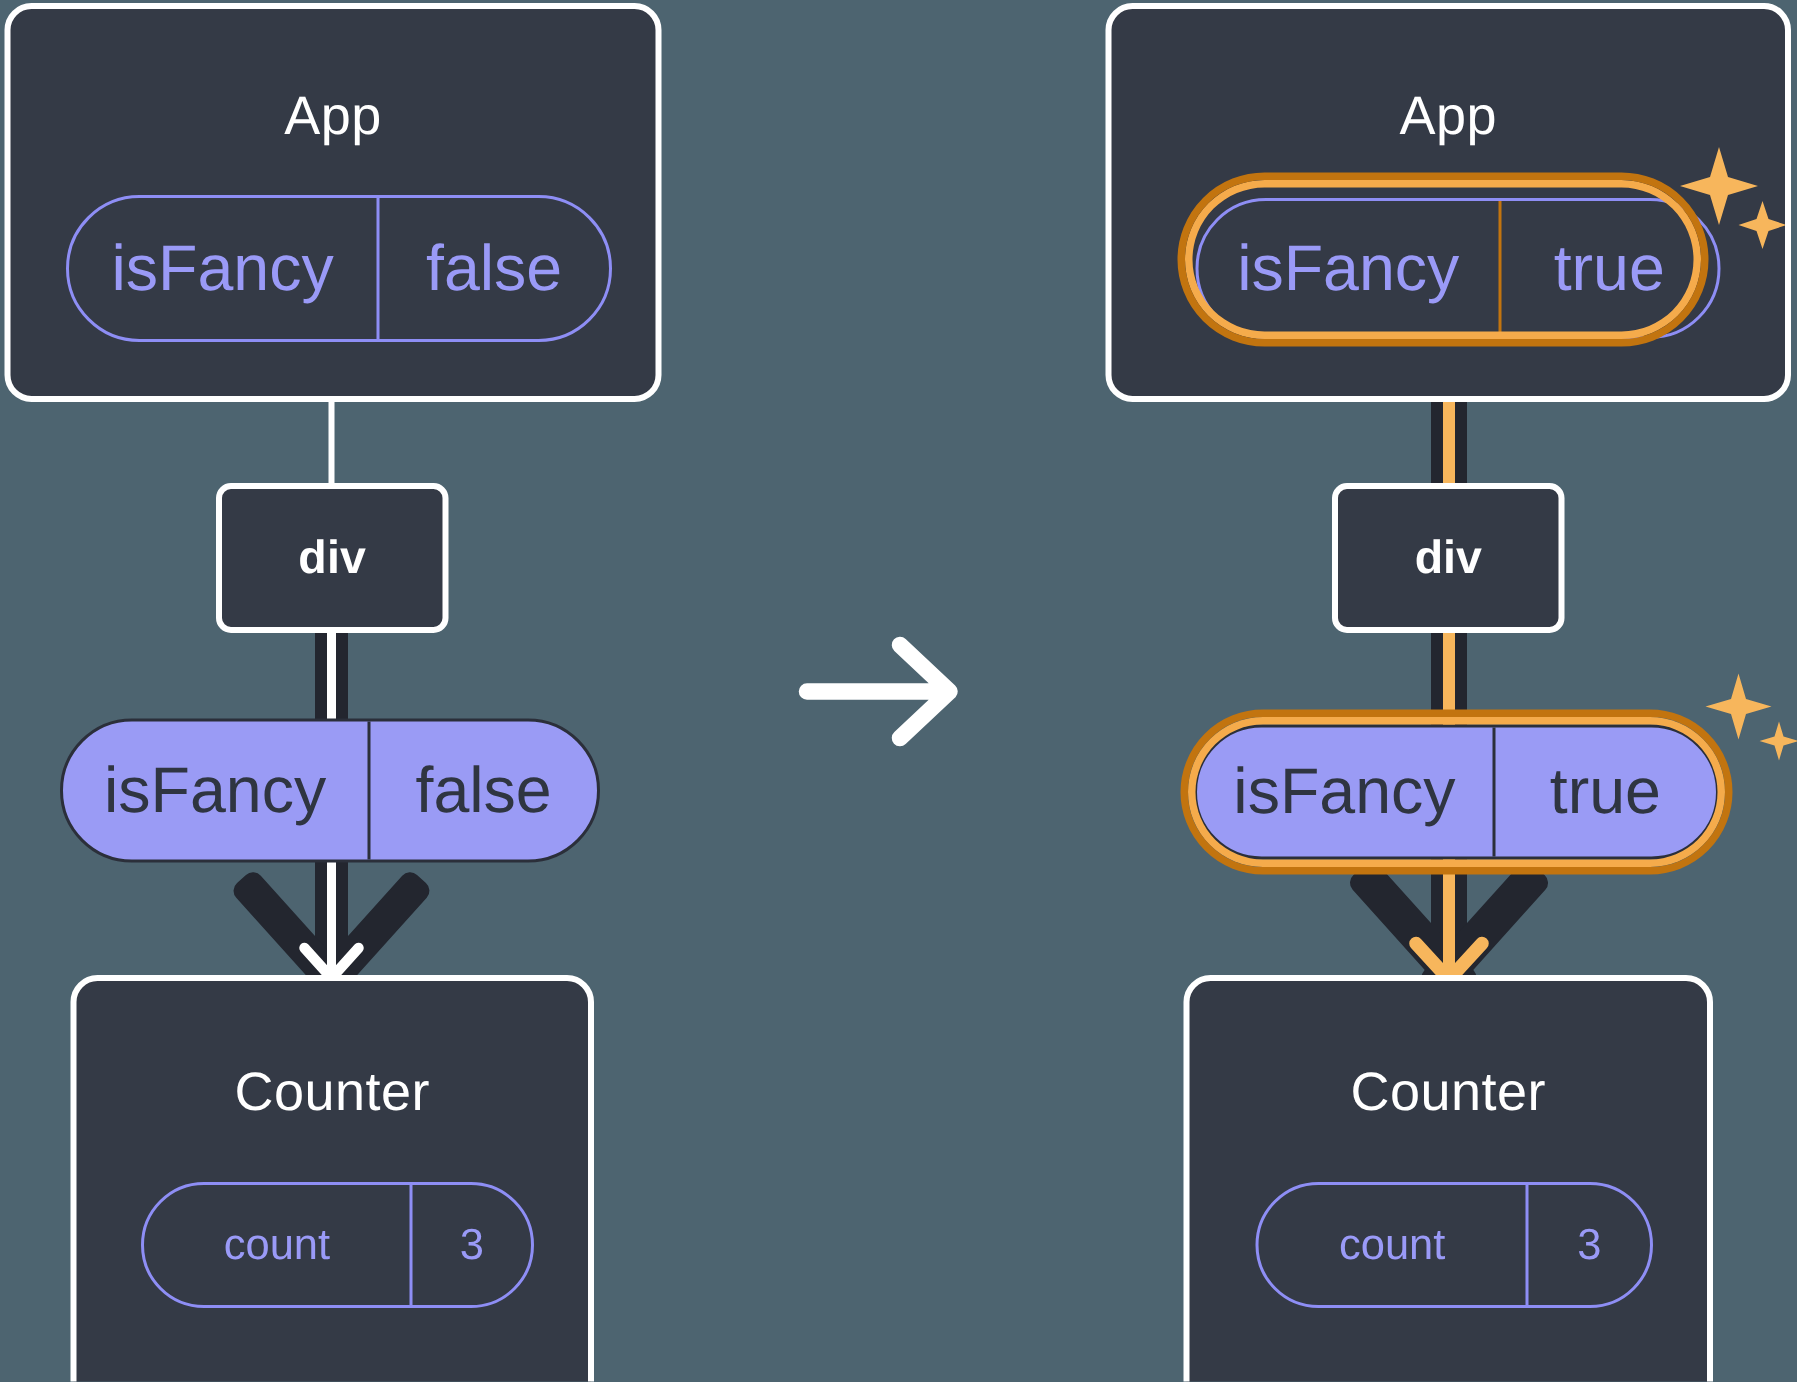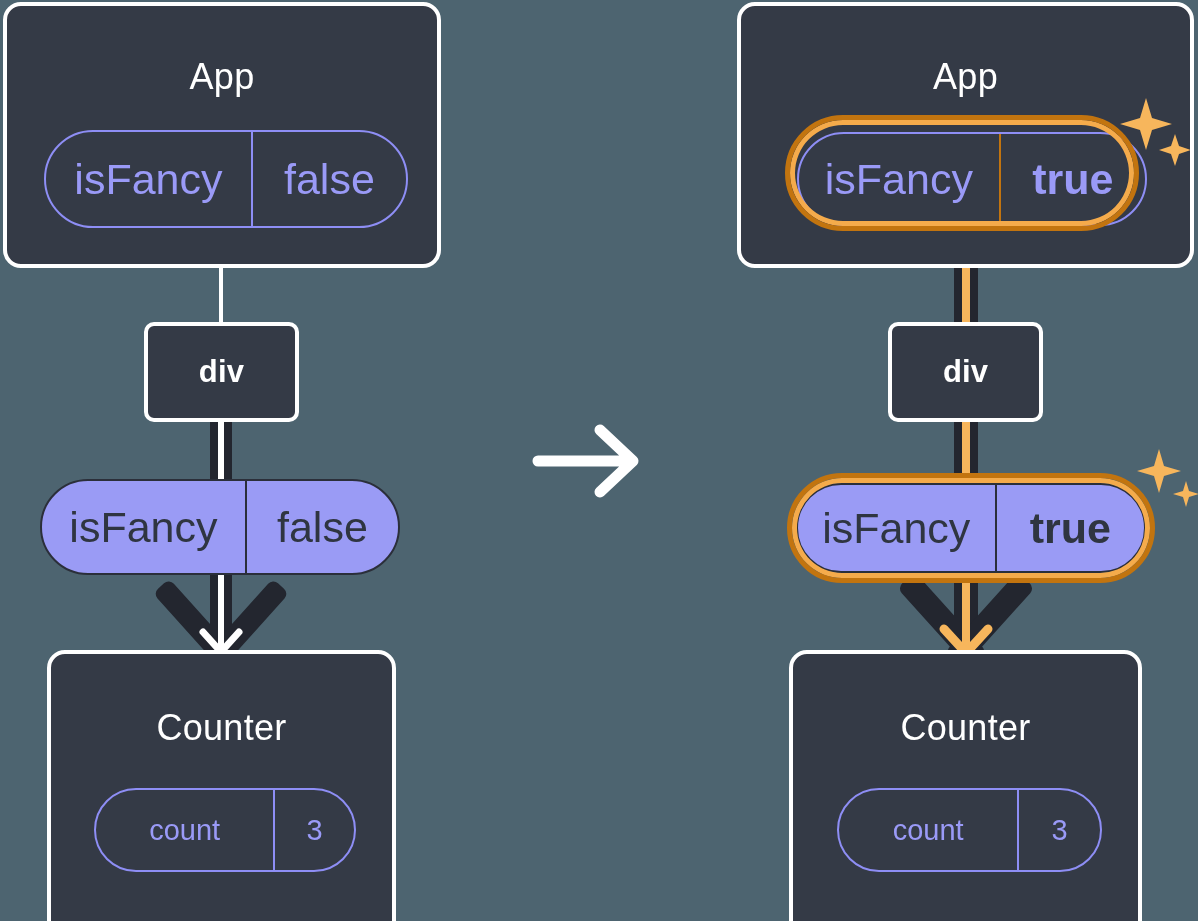--- a/index.html
+++ b/index.html
@@ -81,21 +81,21 @@
 
   .pill-key, .pill-val {
     display: flex;
     align-items: center;
     justify-content: center;
     font-size: 43px;
     white-space: nowrap;
     box-sizing: border-box;
   }
   .pill-sep { width: 2px; flex: 0 0 2px; }
-  .val-bold { font-weight: 700; }
+  .val-bold { font-weight: 400; }
 
   
   .ring {
     position: absolute;
     border-radius: 999px;
     box-sizing: border-box;
     border: 5px solid #c2740f;
     box-shadow: inset 0 0 0 5px #f5ab4b;
     background: transparent;
     pointer-events: none;

